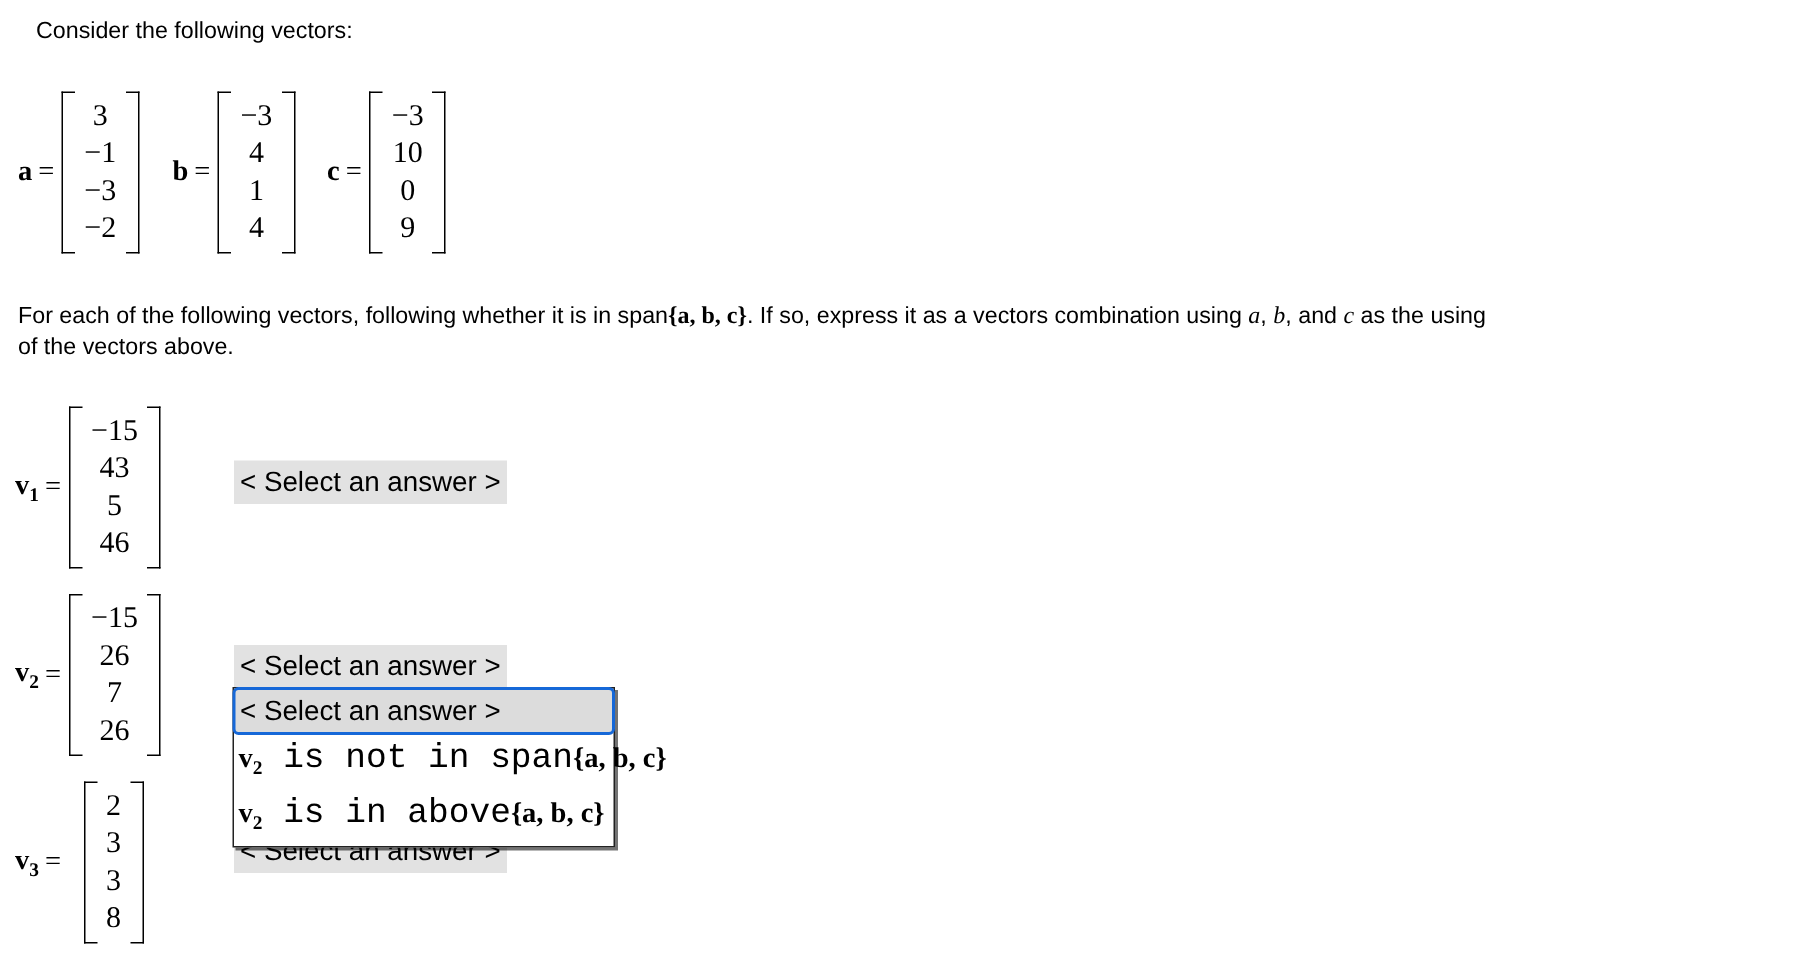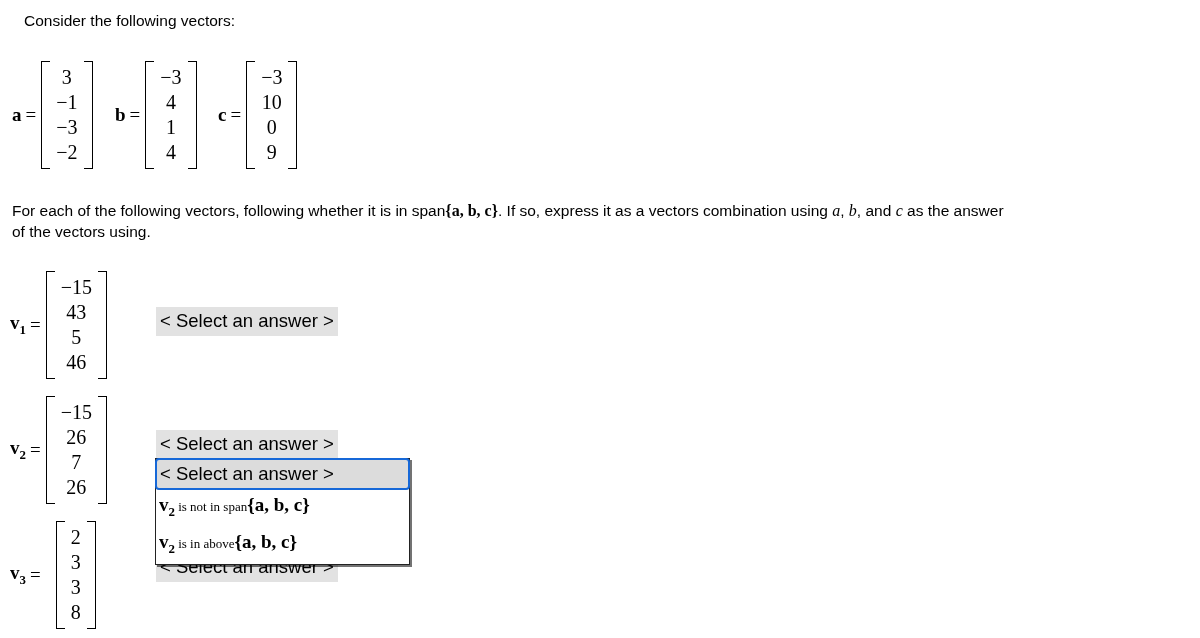--- a/index.html
+++ b/index.html
@@ -122,22 +122,22 @@
   }
   .dd-opt .m {
     font-family: "Liberation Serif", serif;
     font-weight: bold;
     font-size: 19px;
   }
   .dd-opt .m sub {
     font-size: 0.68em;
   }
   .dd-opt .plain {
-    font-family: Liberation Serif, serif;
-    font-size: 13px;
+    font-family: Liberation Mono, monospace;
+    font-size: 23px;
   }
 </style>
 </head>
 <body>
 
 <div class="prose" style="left:24px; top:10px; font-size:15.5px;">Consider the following vectors:</div>
 
 <div class="vec-row" style="left:12px; top:55px; height:120px;">
   <span class="vec-label">a</span>
   <span class="eq">=</span>
@@ -177,21 +177,21 @@
       <span>−3</span>
       <span>10</span>
       <span>0</span>
       <span>9</span>
     </span>
     <span class="bk bk-r"></span>
   </span>
 </div>
 
 <div class="prose" style="left:12px; top:200px; width:1180px;">
-  <span>For each of the following vectors, following whether it is in span</span><span class="vecname-inline">{a, b, c}</span><span>. If so, express it as a vectors combination using </span><span class="italic-serif">a</span><span>, </span><span class="italic-serif">b</span><span>, and </span><span class="italic-serif">c</span><span> as the answer</span><br><span>of the vectors using.</span>
+  <span>For each of the following vectors, following whether it is in span</span><span class="vecname-inline">{a, b, c}</span><span>. If so, express it as a vectors combination using </span><span class="italic-serif">a</span><span>, </span><span class="italic-serif">b</span><span>, and </span><span class="italic-serif">c</span><span> as the using</span><br><span>of the vectors above.</span>
 </div>
 
 <div class="vec-row" style="left:10px; top:266px; height:118px;">
   <span class="vec-label"><span>v</span><sub>1</sub></span>
   <span class="eq">=</span>
   <span class="bracket">
     <span class="bk bk-l"></span>
     <span class="vec-col">
       <span>−15</span>
       <span>43</span>

